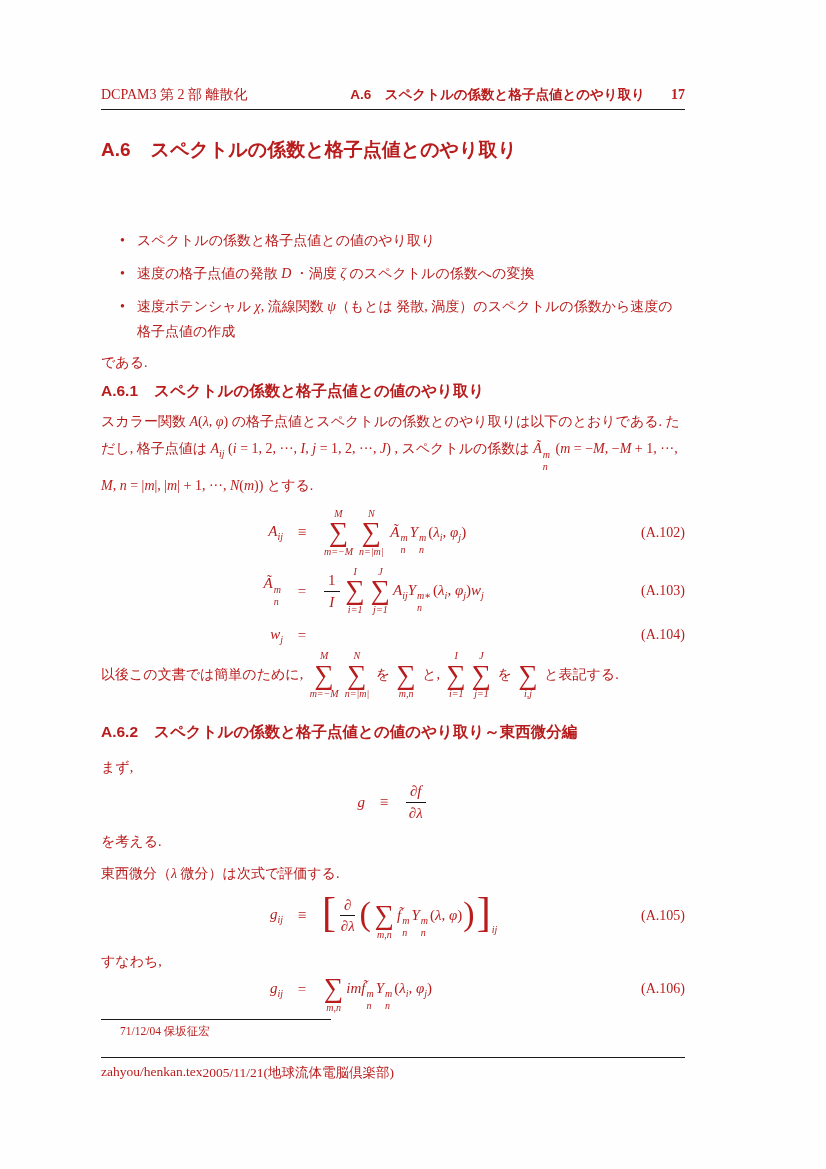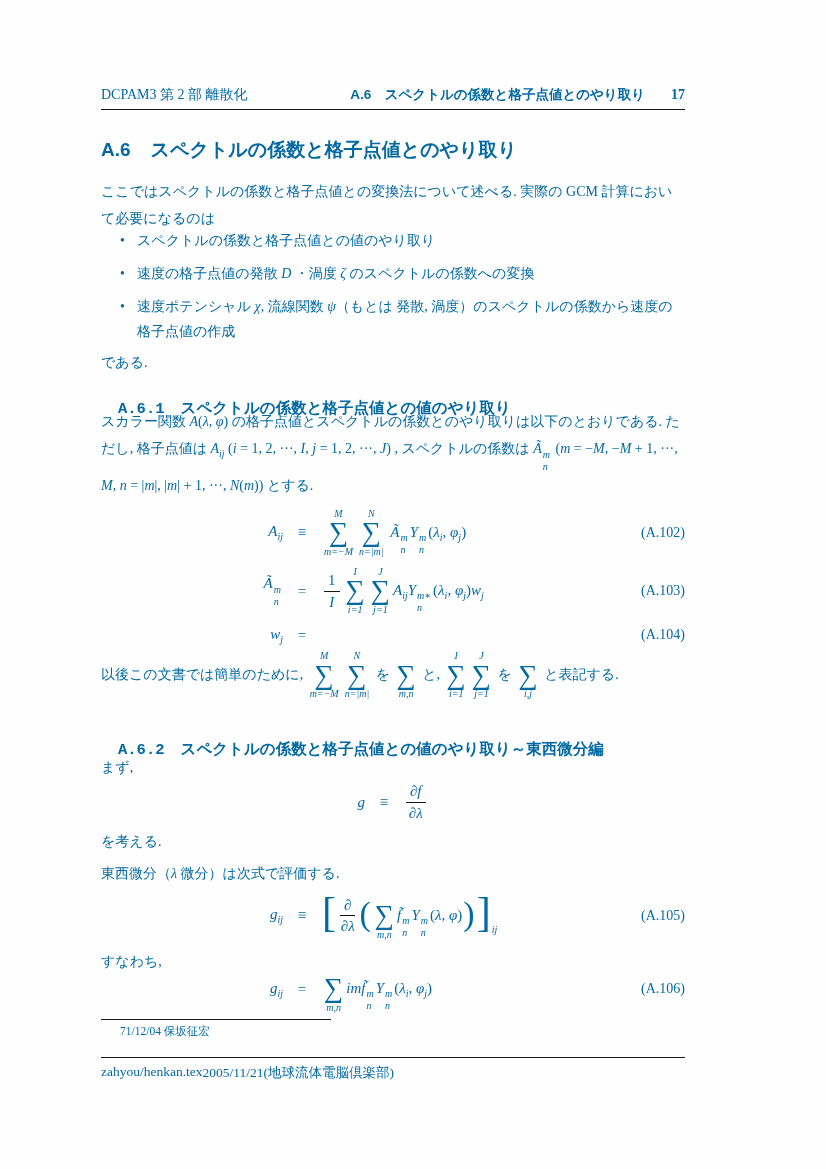--- a/index.html
+++ b/index.html
@@ -1,28 +1,28 @@
 <!DOCTYPE html>
 <html><head>
 <meta charset="utf-8">
 <style>
   html,body{margin:0;padding:0;background:#e8e8e8;}
-  .page{position:relative;width:826px;height:1169px;background:#fefefe;color:#0369a1;
+  .page{position:relative;width:826px;height:1169px;background:#fefefe;color:#b91c1c;
         font-family:"Liberation Serif","DejaVu Serif",serif;font-size:14px;overflow:hidden;}
   .abs{position:absolute;left:101px;width:584px;}
 
   
   .pagehead{top:86px;display:flex;align-items:baseline;padding-bottom:5px;border-bottom:1.4px solid #1a1a1a;}
   .hleft{font-size:14px;}
   .hcenter{margin-left:auto;font-family:"Liberation Sans","DejaVu Sans",sans-serif;font-weight:bold;font-size:13.5px;}
   .hpage{margin-left:26px;font-weight:bold;font-size:14px;}
 
   
   h1.sec{top:137px;margin:0;font-family:"Liberation Sans","DejaVu Sans",sans-serif;font-size:19px;font-weight:bold;}
-  h2.ssec{margin:17px;font-family:Liberation Mono, monospace;font-size:15.5px;font-weight:bold;}
+  h2.ssec{margin:0;font-family:Liberation Sans, sans-serif;font-size:15.5px;font-weight:bold;}
   .secnum{margin-right:20px;}
   .ssecnum{margin-right:16px;}
 
   
   p.para{margin:0;line-height:27px;}
   .intro{top:178px;}
   .bullets{top:228px;margin:0;padding:0;list-style:none;}
   .bullets li{position:relative;padding-left:36px;line-height:25px;margin-bottom:8px;}
   .blt{position:absolute;left:19px;top:0;}
   .dearu{top:349px;}
@@ -82,21 +82,20 @@
   <div class="abs pagehead">
     <span class="hleft">DCPAM3 第 2 部 離散化</span>
     <span class="hcenter">A.6　スペクトルの係数と格子点値とのやり取り</span>
     <span class="hpage">17</span>
   </div>
 
   <h1 class="abs sec">
     <span class="secnum">A.6</span><span>スペクトルの係数と格子点値とのやり取り</span>
   </h1>
 
-  <p class="abs para intro">ここではスペクトルの係数と格子点値との変換法について述べる. 実際の GCM 計算において必要になるのは</p>
 
   <ul class="abs bullets">
     <li>
       <span class="blt">•</span>
       <span>スペクトルの係数と格子点値との値のやり取り</span>
     </li>
     <li>
       <span class="blt">•</span>
       <span>速度の格子点値の発散 <i>D</i> ・渦度 <i>ζ</i> のスペクトルの係数への変換</span>
     </li>

